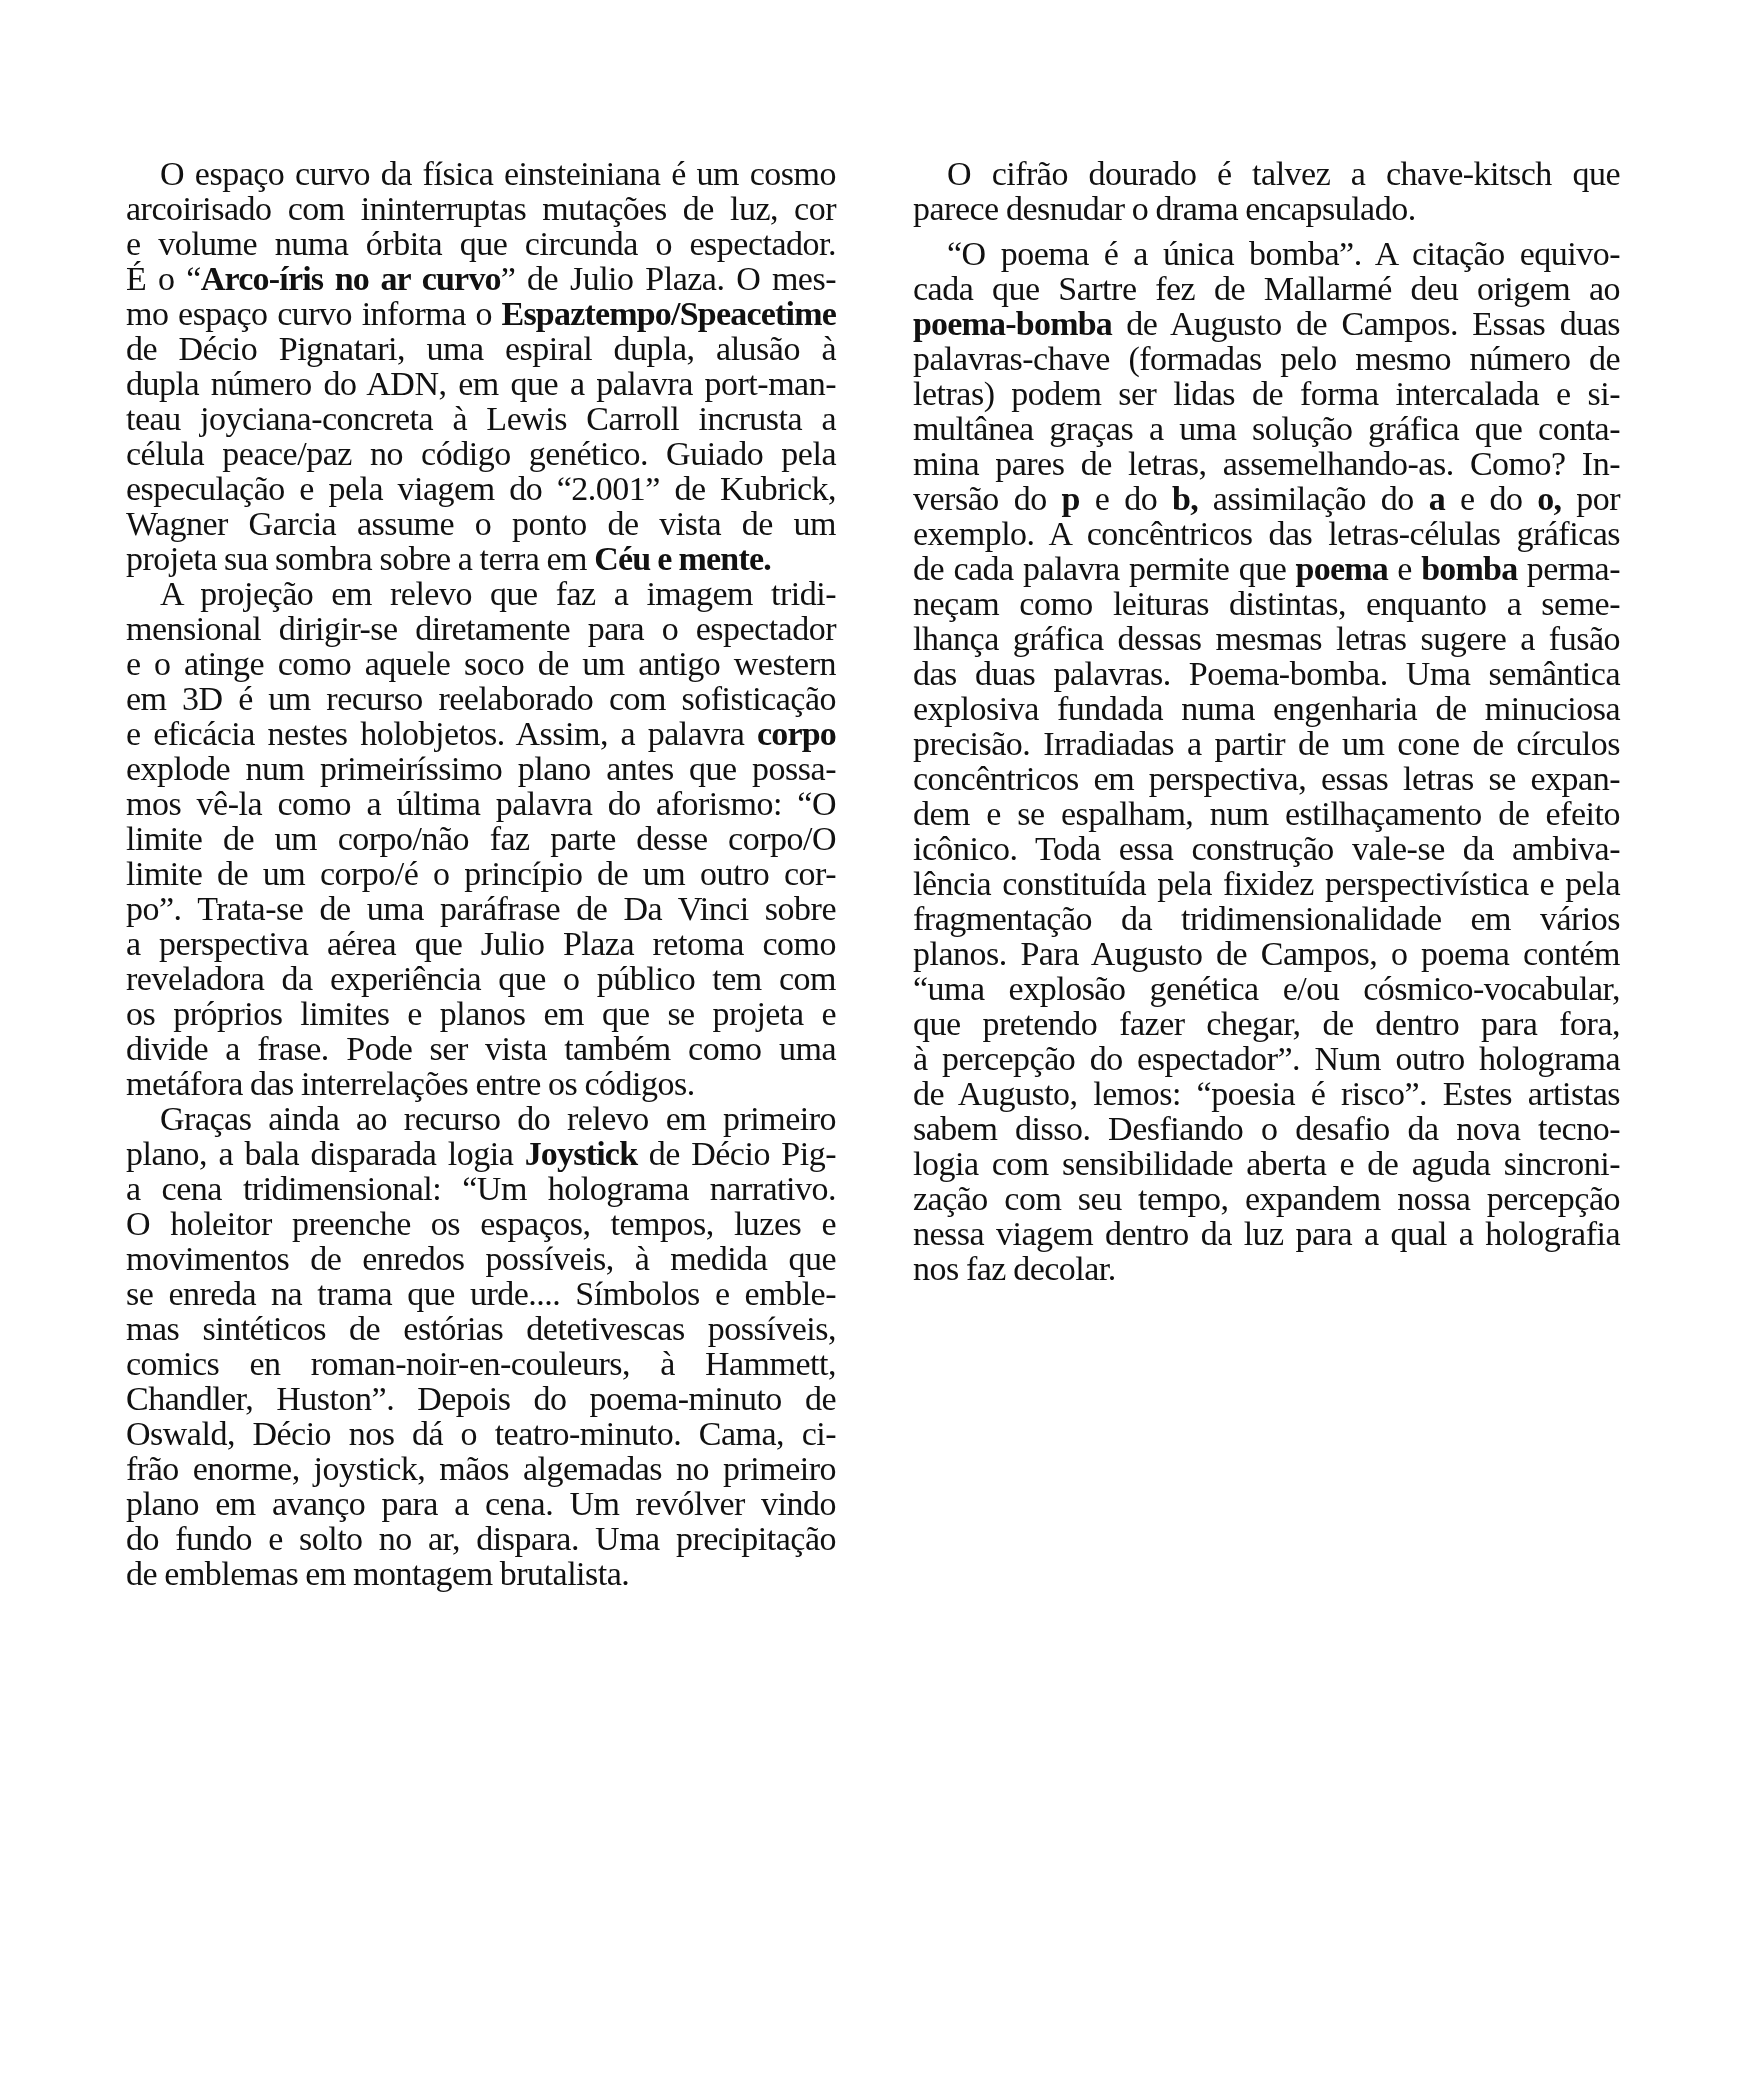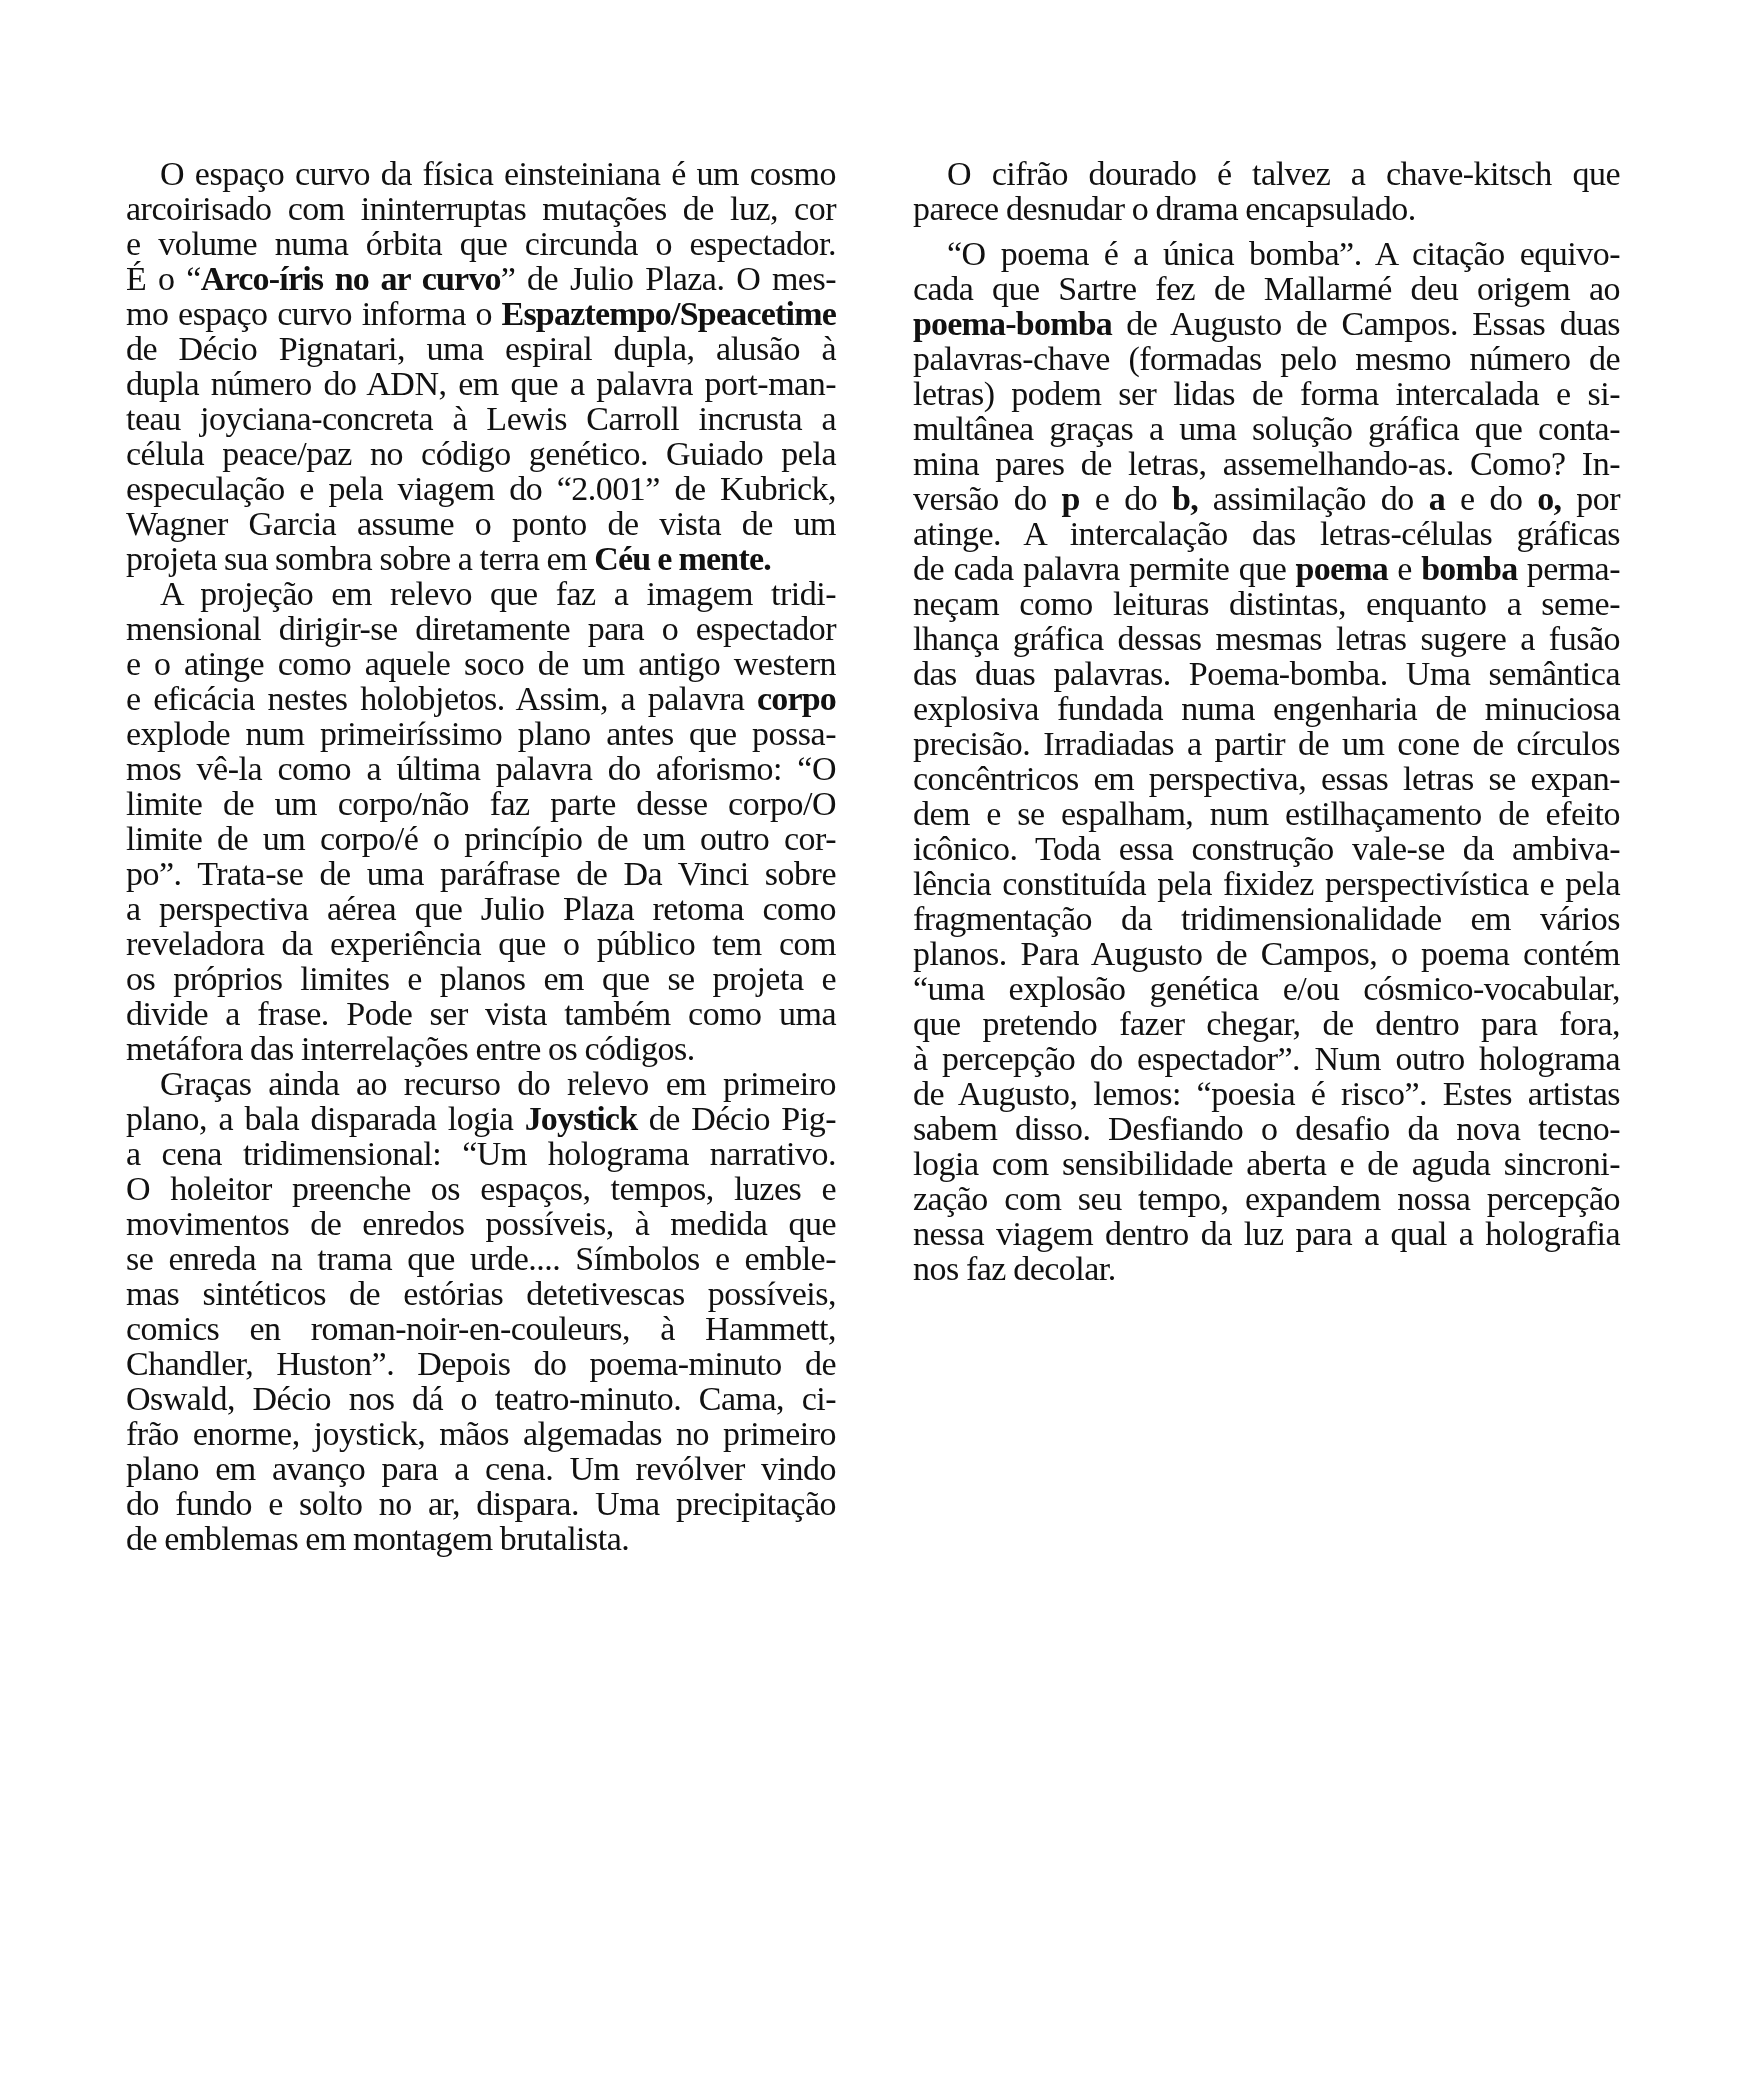--- a/index.html
+++ b/index.html
@@ -58,20 +58,21 @@
         <span class="line"><span>teau joyciana-concreta à Lewis Carroll incrusta a</span></span>
         <span class="line"><span>célula peace/paz no código genético. Guiado pela</span></span>
         <span class="line"><span>especulação e pela viagem do “2.001” de Kubrick,</span></span>
         <span class="line"><span>Wagner Garcia assume o ponto de vista de um</span></span>
         <span class="line last"><span>projeta sua sombra sobre a terra em </span><b>Céu e mente.</b></span>
       </p>
       <p>
         <span class="line indent"><span>A projeção em relevo que faz a imagem tridi-</span></span>
         <span class="line"><span>mensional dirigir-se diretamente para o espectador</span></span>
         <span class="line"><span>e o atinge como aquele soco de um antigo western</span></span>
+        <span class="line"><span>em 3D é um recurso reelaborado com sofisticação</span></span>
         <span class="line"><span>e eficácia nestes holobjetos. Assim, a palavra </span><b>corpo</b></span>
         <span class="line"><span>explode num primeiríssimo plano antes que possa-</span></span>
         <span class="line"><span>mos vê-la como a última palavra do aforismo: “O</span></span>
         <span class="line"><span>limite de um corpo/não faz parte desse corpo/O</span></span>
         <span class="line"><span>limite de um corpo/é o princípio de um outro cor-</span></span>
         <span class="line"><span>po”. Trata-se de uma paráfrase de Da Vinci sobre</span></span>
         <span class="line"><span>a perspectiva aérea que Julio Plaza retoma como</span></span>
         <span class="line"><span>reveladora da experiência que o público tem com</span></span>
         <span class="line"><span>os próprios limites e planos em que se projeta e</span></span>
         <span class="line"><span>divide a frase. Pode ser vista também como uma</span></span>
@@ -101,21 +102,21 @@
       </p>
       <p>
         <span class="line indent"><span>“O poema é a única bomba”. A citação equivo-</span></span>
         <span class="line"><span>cada que Sartre fez de Mallarmé deu origem ao</span></span>
         <span class="line"><b>poema-bomba</b><span> de Augusto de Campos. Essas duas</span></span>
         <span class="line"><span>palavras-chave (formadas pelo mesmo número de</span></span>
         <span class="line"><span>letras) podem ser lidas de forma intercalada e si-</span></span>
         <span class="line"><span>multânea graças a uma solução gráfica que conta-</span></span>
         <span class="line"><span>mina pares de letras, assemelhando-as. Como? In-</span></span>
         <span class="line"><span>versão do </span><b>p</b><span> e do </span><b>b,</b><span> assimilação do </span><b>a</b><span> e do </span><b>o,</b><span> por</span></span>
-        <span class="line"><span>atinge. A intercalação das letras-células gráficas</span></span>
+        <span class="line"><span>exemplo. A concêntricos das letras-células gráficas</span></span>
         <span class="line"><span>de cada palavra permite que </span><b>poema</b><span> e </span><b>bomba</b><span> perma-</span></span>
         <span class="line"><span>neçam como leituras distintas, enquanto a seme-</span></span>
         <span class="line"><span>lhança gráfica dessas mesmas letras sugere a fusão</span></span>
         <span class="line"><span>das duas palavras. Poema-bomba. Uma semântica</span></span>
         <span class="line"><span>explosiva fundada numa engenharia de minuciosa</span></span>
         <span class="line"><span>precisão. Irradiadas a partir de um cone de círculos</span></span>
         <span class="line"><span>concêntricos em perspectiva, essas letras se expan-</span></span>
         <span class="line"><span>dem e se espalham, num estilhaçamento de efeito</span></span>
         <span class="line"><span>icônico. Toda essa construção vale-se da ambiva-</span></span>
         <span class="line"><span>lência constituída pela fixidez perspectivística e pela</span></span>

